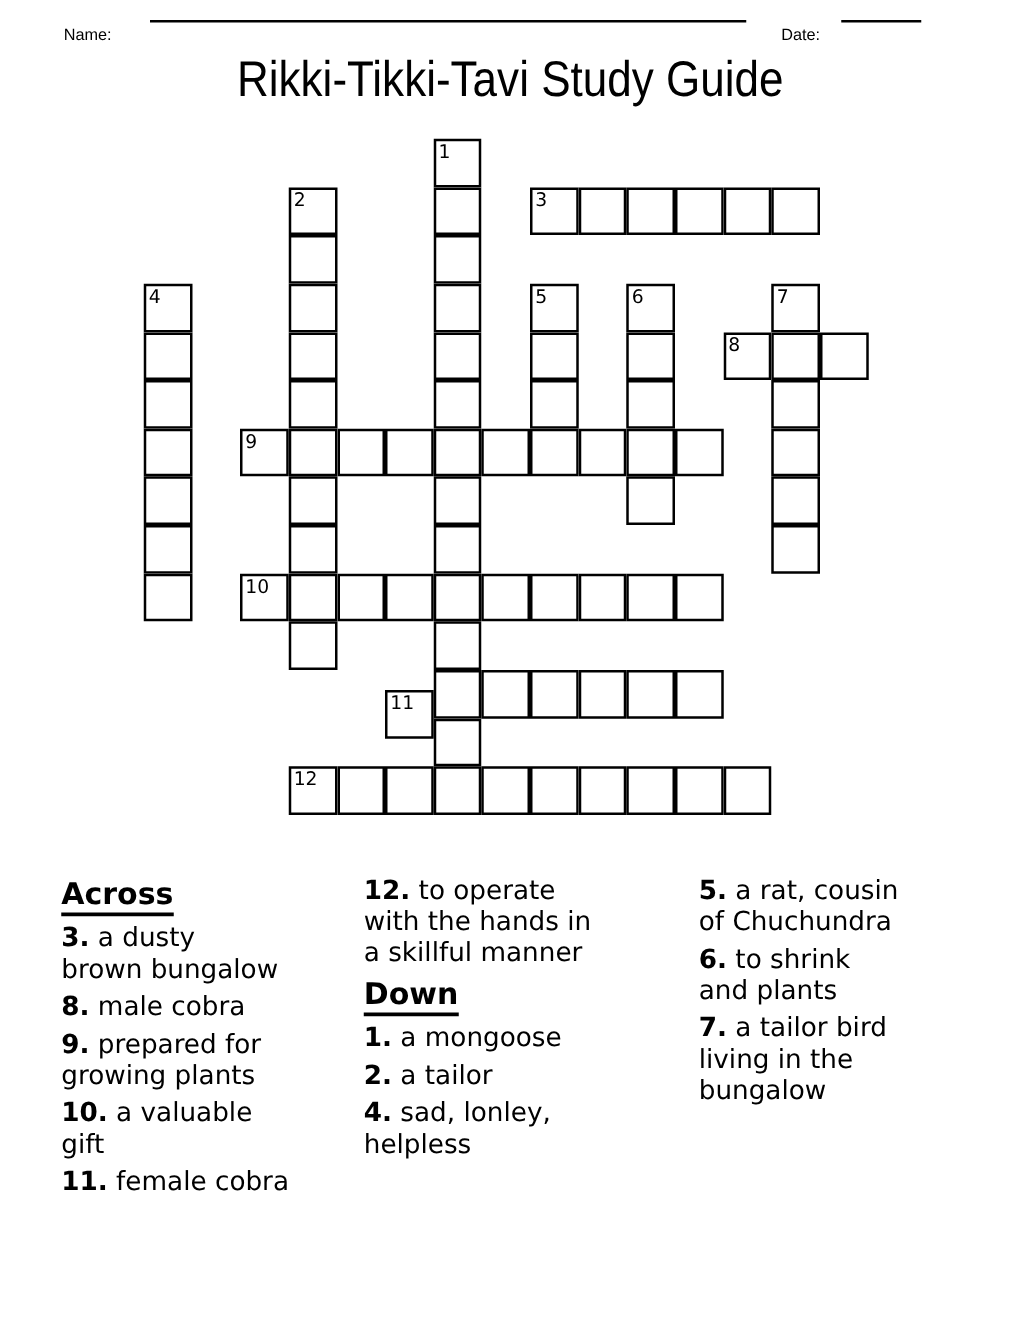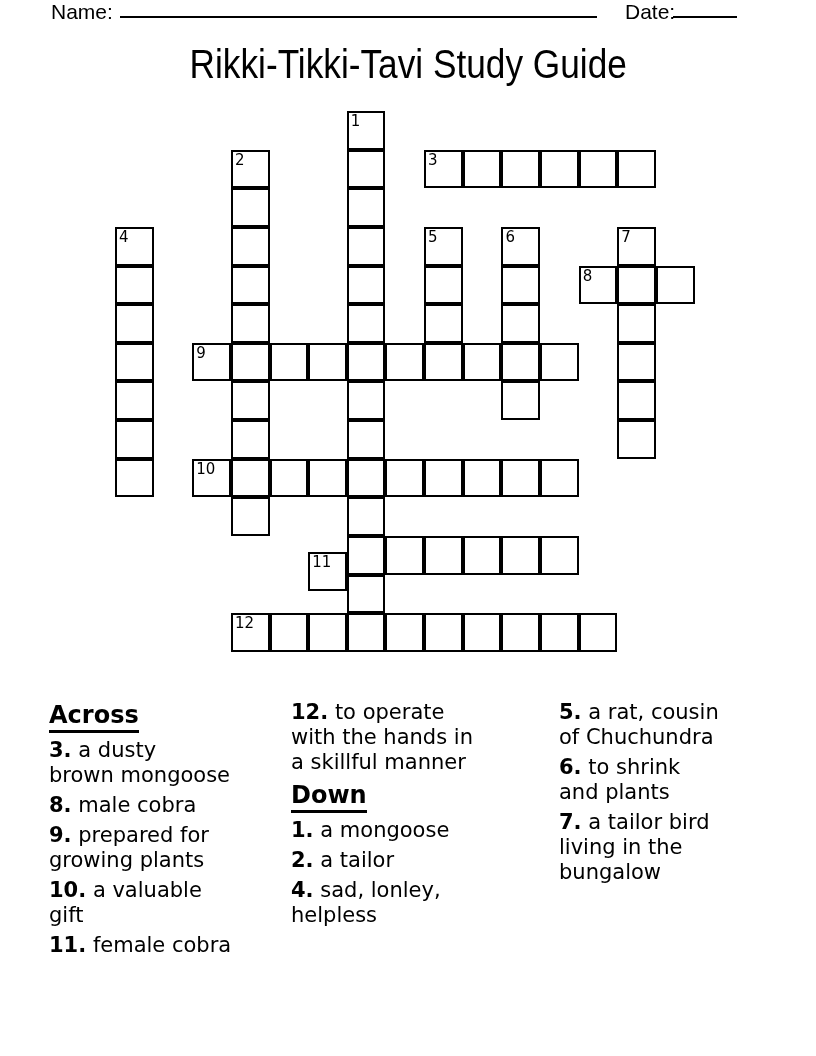--- a/index.html
+++ b/index.html
@@ -13,23 +13,23 @@
     height: 1056px;
     background: #ffffff;
     overflow: hidden;
     font-family: "DejaVu Sans", sans-serif;
     color: #000000;
   }
 
   
   .hdr-label {
     position: absolute;
-    top: 2px;
+    top: 18px;
     font-family: "Liberation Sans", sans-serif;
-    font-size: 21px;
+    font-size: 13px;
     line-height: 19px;
     color: #000;
   }
   #name-label { left: 51px; }
   #date-label { left: 625px; }
   .hdr-line {
     position: absolute;
     top: 16px;
     height: 0;
     border-bottom: 2px solid #000;
@@ -232,21 +232,21 @@
       <div class="cell" style="left: 347.76px; top: 502.32px;"></div>
       <div class="cell" style="left: 386.4px; top: 502.32px;"></div>
       <div class="cell" style="left: 425.04px; top: 502.32px;"></div>
       <div class="cell" style="left: 463.68px; top: 502.32px;"></div>
     </div>
 
   <div>
     <div class="clue-col" id="clue-col-1">
         <div class="clue-heading"><span class="hu">Across</span></div>
         <div class="clue"><span class="clue-num">3.</span> <span class="clue-text">a dusty
-brown mongoose</span></div>
+brown bungalow</span></div>
         <div class="clue"><span class="clue-num">8.</span> <span class="clue-text">male cobra</span></div>
         <div class="clue"><span class="clue-num">9.</span> <span class="clue-text">prepared for
 growing plants</span></div>
         <div class="clue"><span class="clue-num">10.</span> <span class="clue-text">a valuable
 gift</span></div>
         <div class="clue"><span class="clue-num">11.</span> <span class="clue-text">female cobra</span></div>
       </div>
     <div class="clue-col" id="clue-col-2">
         <div class="clue"><span class="clue-num">12.</span> <span class="clue-text">to operate
 with the hands in

